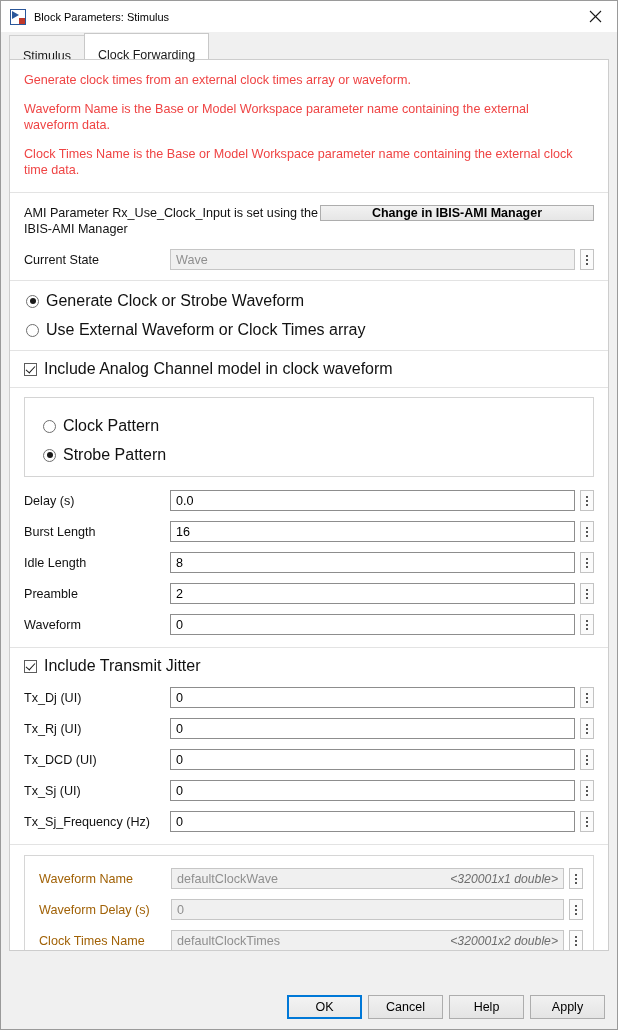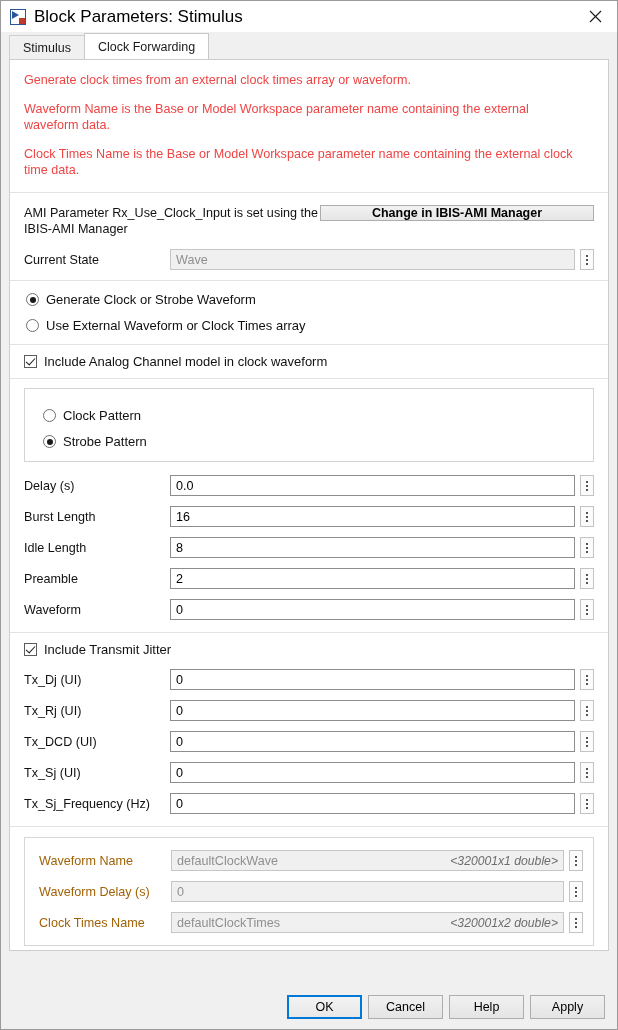--- a/index.html
+++ b/index.html
@@ -51,21 +51,21 @@
     border-left: 7px solid #2a5699;
     border-top: 4px solid transparent;
     border-bottom: 4px solid transparent;
   }
   .app-icon .sq-red {
     position: absolute; right: 1px; bottom: 1px;
     width: 6px; height: 6px;
     background: #c0392b;
   }
   .title-text {
-    font-size: 17px;
+    font-size: 11px;
     color: #000;
     flex: 1 1 auto;
     white-space: nowrap;
   }
   .close-btn {
     width: 44px; height: 31px;
     display: flex; align-items: center; justify-content: center;
     font-size: 16px;
     color: #222;
     cursor: default;
@@ -79,21 +79,21 @@
     background: #f0f0f0;
     display: flex;
     align-items: flex-end;
     padding-left: 8px;
     box-sizing: border-box;
     position: relative;
   }
   .tab {
     height: 24px;
     line-height: 24px;
-    padding: 0 13px;
+    padding: 8px 13px;
     font-size: 12.5px;
     background: #f0f0f0;
     border: 1px solid #cfcfcf;
     border-bottom: none;
     box-sizing: border-box;
     color: #1a1a1a;
     margin-right: -1px;
     cursor: default;
   }
   .tab.active {
@@ -271,21 +271,21 @@
   }
   .checkbox.checked::after {
     content: "";
     position: absolute;
     left: 3px; top: 0px;
     width: 4px; height: 8px;
     border: solid #1a1a1a;
     border-width: 0 1.6px 1.6px 0;
     transform: rotate(42deg);
   }
-  .opt-label { font-size: 13px; color: #111; }
+  .opt-label { font-size: 16px; color: #111; }
 
   
   .mode-panel { padding: 11px 16px 11px 16px; }
   .mode-panel .radio-line { margin-bottom: 11px; }
   .mode-panel .radio-line:last-child { margin-bottom: 0; }
 
   
   .check-strip { padding: 9px 14px 9px 14px; }
 
   

